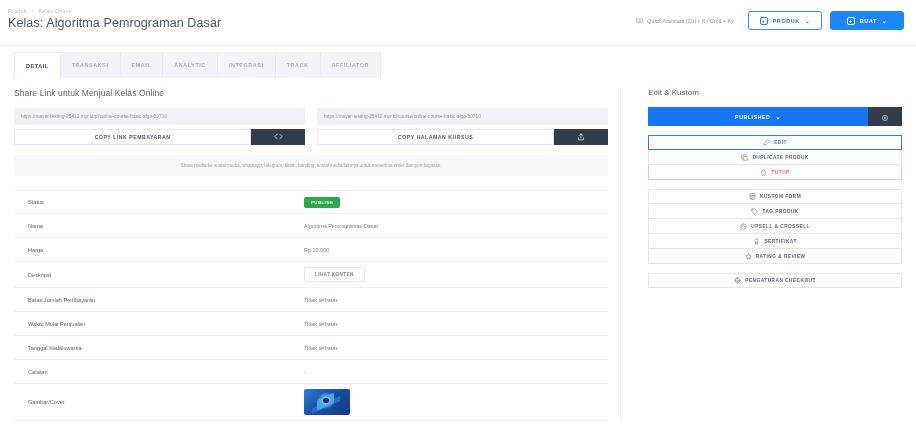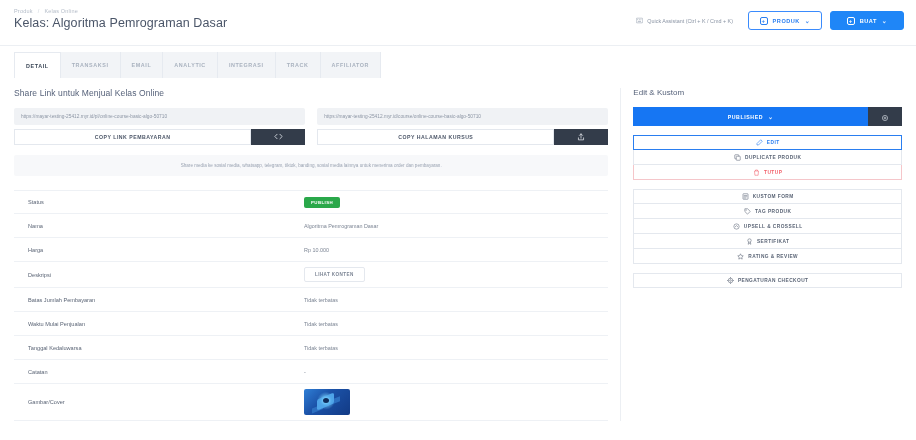--- a/index.html
+++ b/index.html
@@ -9,21 +9,21 @@
     font-family: "Liberation Sans", sans-serif;
     color: #3c4858;
     overflow: hidden;
   }
 
   
   .topbar {
     position: relative;
     height: 46px;
     border-bottom: 1px solid #eceff3;
-    padding: 4px 12px 0 14px;
+    padding: 4px 12px 0 8px;
   }
   .breadcrumb {
     font-size: 5.5px;
     color: #b4bcc8;
     letter-spacing: .2px;
     margin-top: 4px;
     display: flex;
     gap: 5px;
     align-items: center;
   }
@@ -129,21 +129,21 @@
     display: flex;
     padding: 10px 14px 0 14px;
     gap: 0;
     justify-content: space-between;
   }
   .main-col { width: 604px; }
   .side-col {
     width: 286px;
     margin-left: 12px;
     border-left: 1px solid #eceff3;
-    padding-left: 12px;
+    padding-left: 27px;
   }
 
   .section-title {
     font-size: 8.5px;
     color: #56627a;
     margin-bottom: 10px;
     letter-spacing: .1px;
   }
 
   

